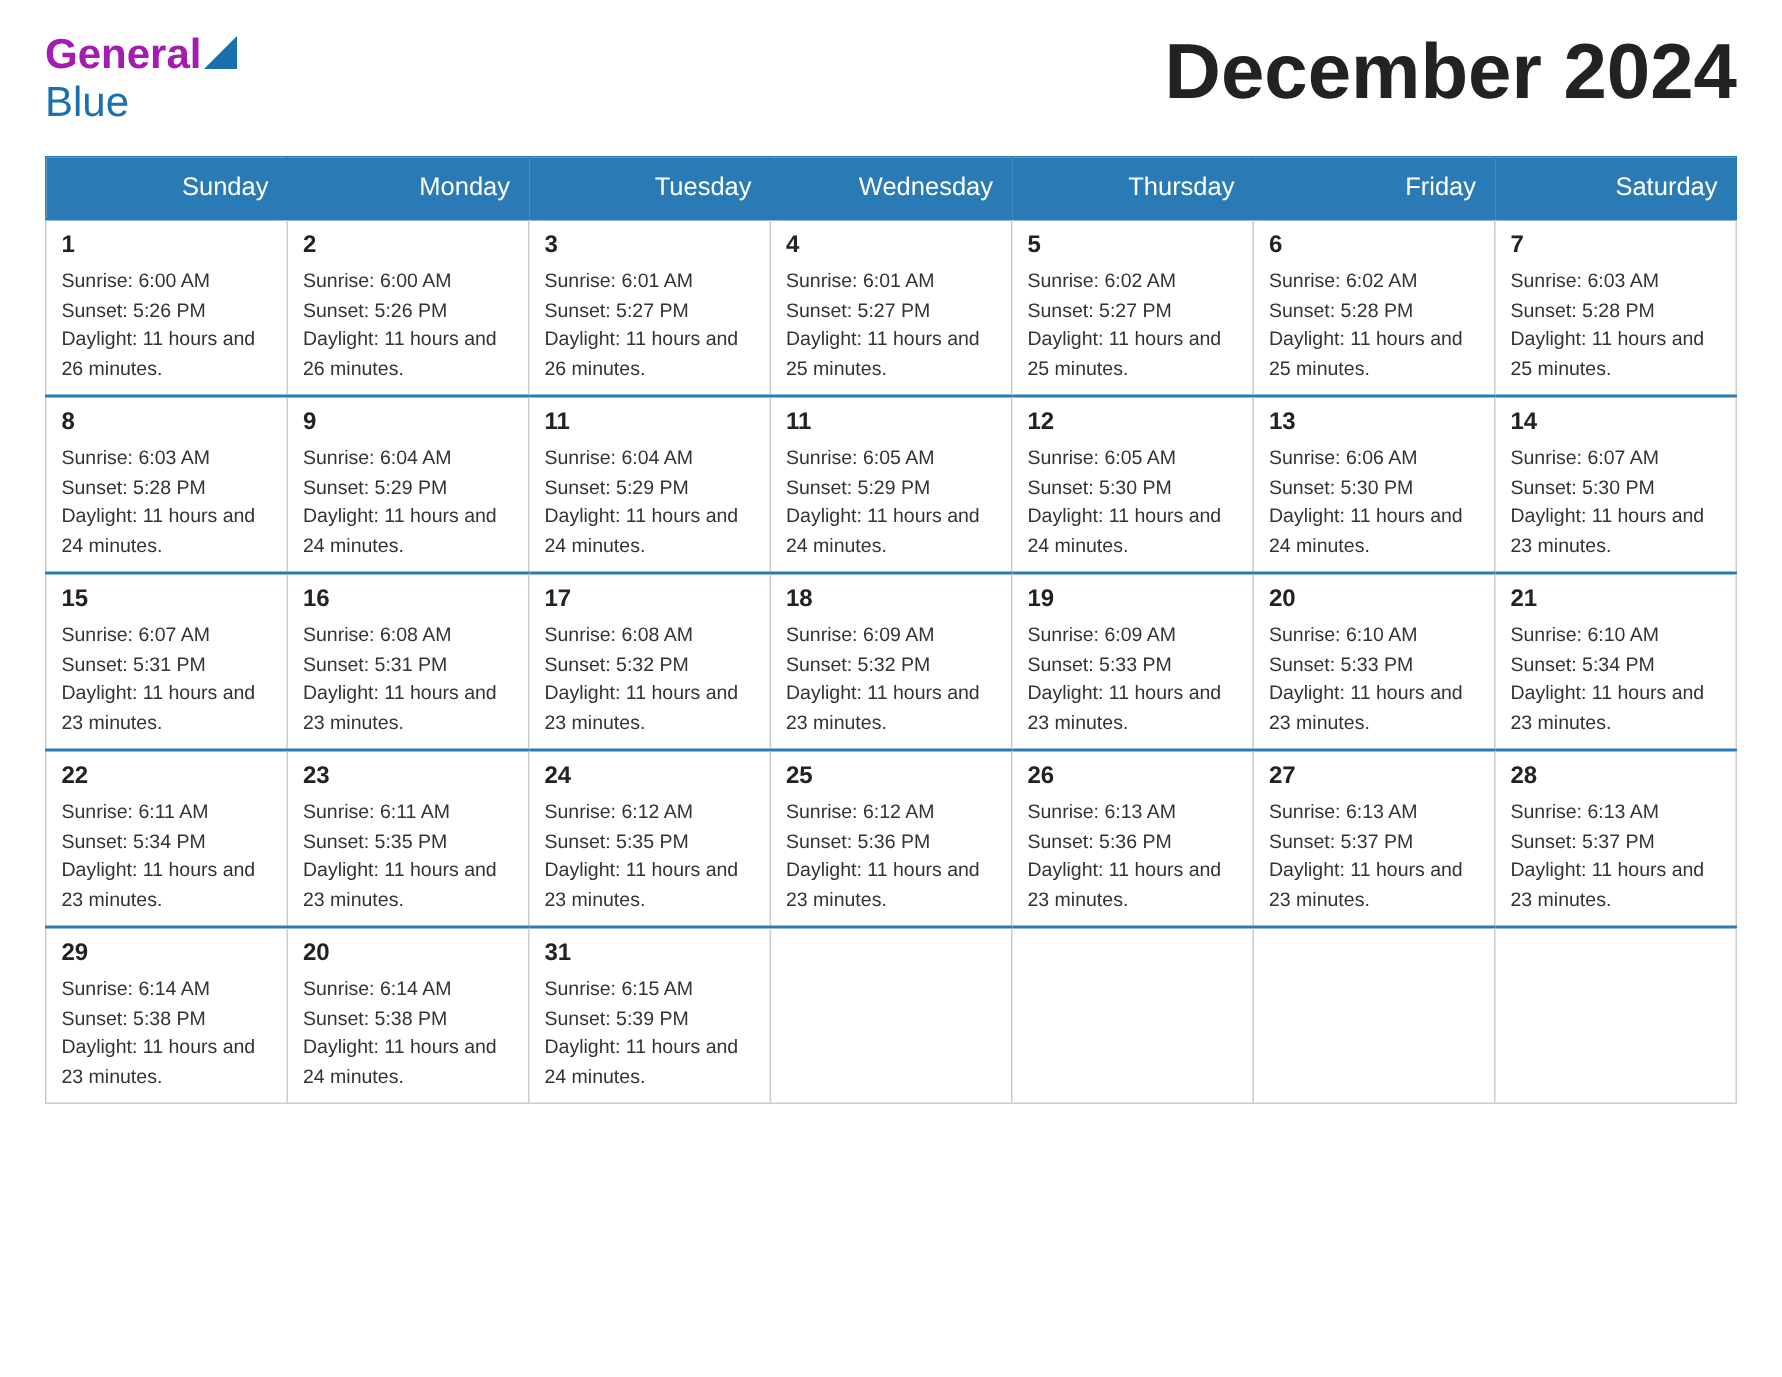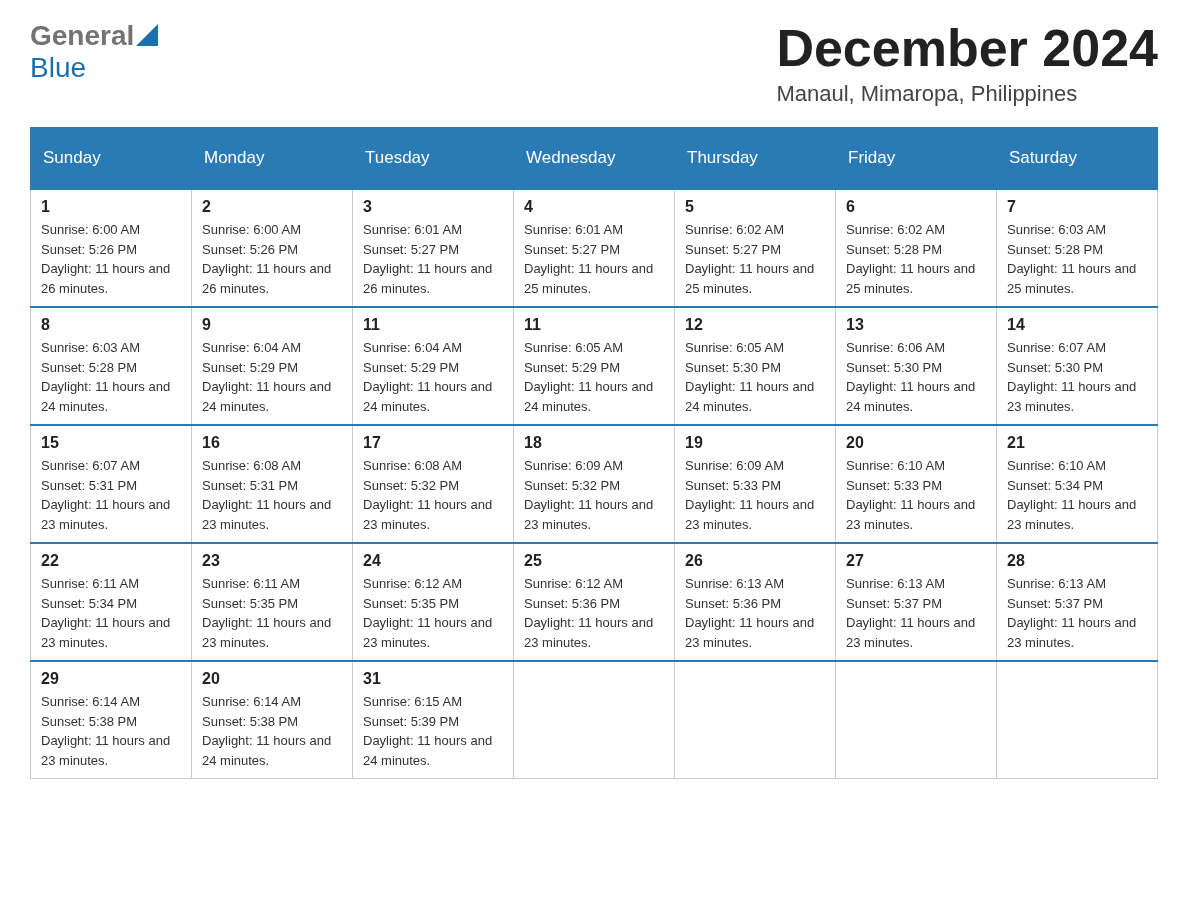--- a/index.html
+++ b/index.html
@@ -12,21 +12,21 @@
     }
     .header {
       display: flex;
       justify-content: space-between;
       align-items: flex-start;
       margin-bottom: 20px;
     }
     .logo-text-general {
       font-size: 28px;
       font-weight: bold;
-      color: #737373;
+      color: #a21caf;
     }
     .logo-text-blue {
       font-size: 28px;
       font-weight: bold;
       color: #1a6faf;
       margin-left: 2px;
     }
     .logo-block {
       display: flex;
       flex-direction: column;
@@ -52,22 +52,22 @@
     }
     .calendar {
       width: 100%;
       border-collapse: collapse;
     }
     .calendar th {
       background-color: #2a7ab5;
       color: #fff;
       font-size: 17px;
       font-weight: normal;
-      padding: 20px 12px;
-      text-align: left;
+      padding: 10px 12px;
+      text-align: right;
       border: 1px solid #2a7ab5;
     }
     .calendar td {
       border: 1px solid #ccc;
       vertical-align: top;
       padding: 8px 10px;
       width: 14.28%;
       min-height: 100px;
     }
     .calendar tr td {
@@ -98,21 +98,20 @@
     <div class="logo-row1">
       <span class="logo-text-general">General</span>
       <svg width="22" height="22" viewBox="0 0 22 22" style="margin-left:2px;margin-top:-2px;">
         <polygon points="0,22 22,22 22,0" fill="#1a6faf"></polygon>
       </svg>
     </div>
     <span class="logo-text-blue" style="margin-left:0;font-size:28px;font-weight:normal;color:#1a6faf;">Blue</span>
   </div>
   <div class="title-block">
     <div class="month-title">December 2024</div>
-    <div class="location-title">Manaul, Mimaropa, Philippines</div>
   </div>
 </div>
 
 <table class="calendar">
   <thead>
     <tr>
     <th>Sunday</th>
         <th>Monday</th>
         <th>Tuesday</th>
         <th>Wednesday</th>

